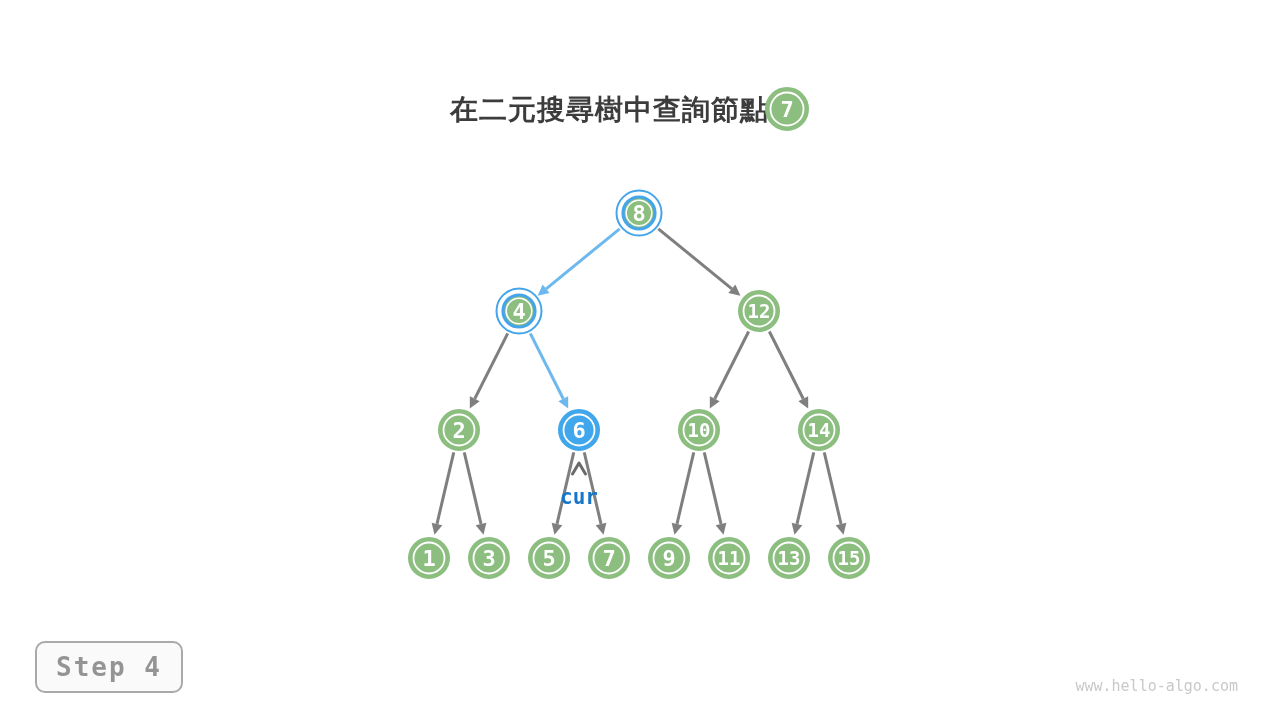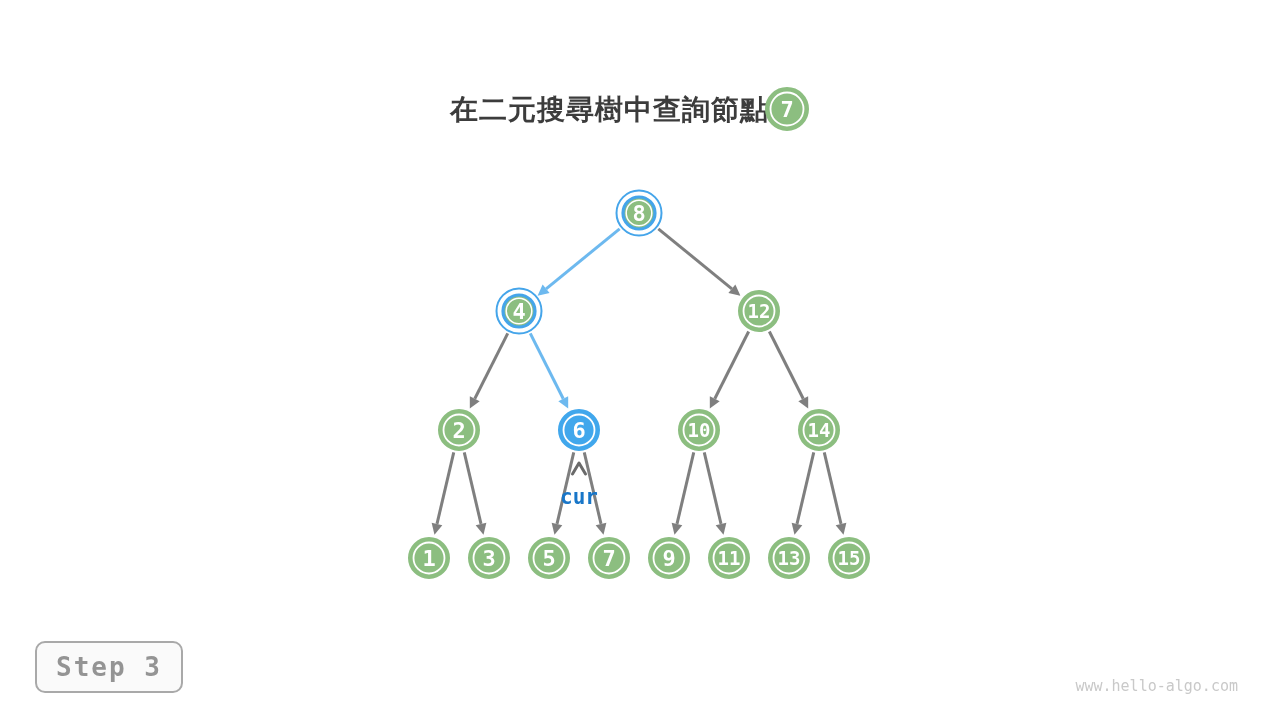--- a/index.html
+++ b/index.html
@@ -200,17 +200,17 @@
         <circle cx="787" cy="109" r="16.5" fill="none" stroke="#ffffff" stroke-width="1.8"></circle>
         <text x="787" y="109" fill="#ffffff" font-size="22" font-weight="bold" font-family="&quot;DejaVu Sans Mono&quot;, monospace" text-anchor="middle" dominant-baseline="central">7</text>
       </g>
       <g>
         <path d="M 572.5 474 L 579 463 L 585.5 474" fill="none" stroke="#6a6a6a" stroke-width="3" stroke-linecap="round" stroke-linejoin="round"></path>
         <text x="579" y="497" fill="#1876c8" font-size="21" font-weight="bold" font-family="&quot;DejaVu Sans Mono&quot;, monospace" text-anchor="middle" dominant-baseline="central">cur</text>
       </g>
     </svg>
 
   <div class="step-box">
-    <span>Step 3</span>
+    <span>Step 4</span>
   </div>
 
   <div class="watermark">www.hello-algo.com</div>
 </div>
 
 </body></html>

